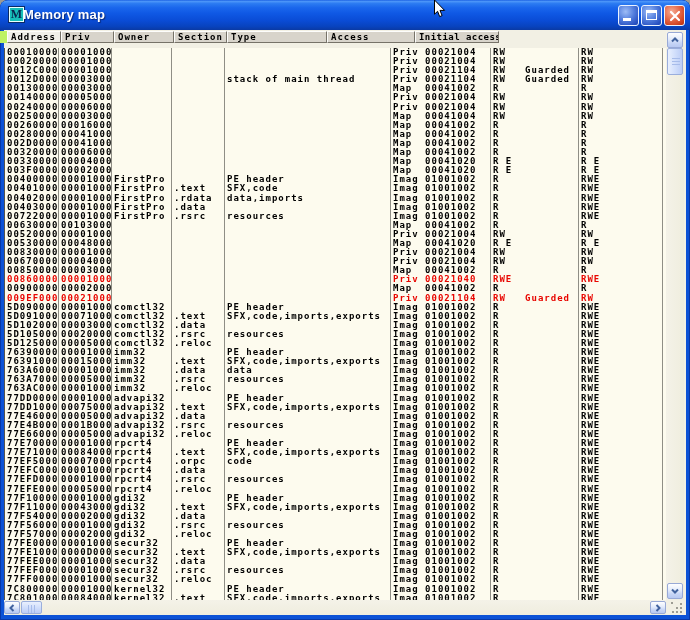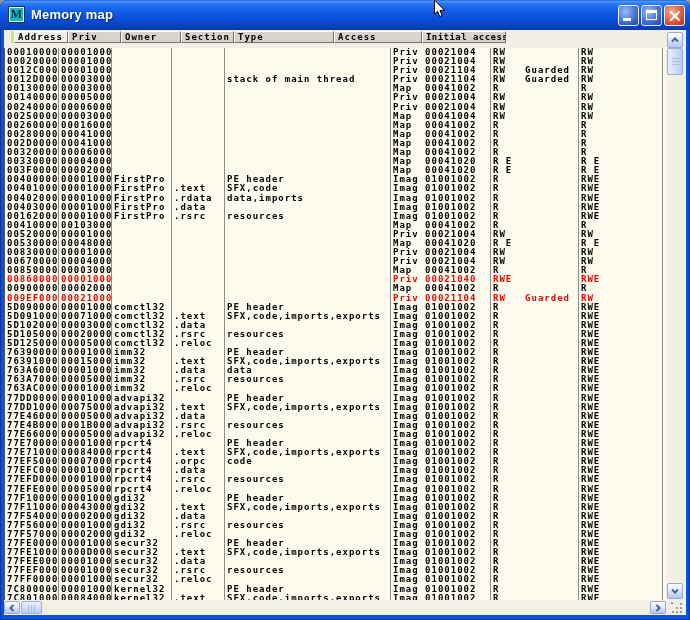--- a/index.html
+++ b/index.html
@@ -7,33 +7,33 @@
   *{box-sizing:border-box;}
   .window{position:absolute;left:0;top:0;width:690px;height:620px;
     background:#0C52D6;border-radius:8px 8px 0 0;overflow:hidden;
     box-shadow:inset 0 0 0 1px #0838A8;}
   
   .titlebar{position:absolute;left:0;top:0;width:690px;height:30px;border-radius:8px 8px 0 0;
     background:linear-gradient(180deg,#1E63E4 0%,#4A94F8 5%,#2B7BF2 12%,#1A66EC 26%,#0F58E4 45%,#0A4CD6 68%,#0843BE 88%,#0A3AA4 100%);}
   .app-icon{position:absolute;left:8px;top:6px;width:17px;height:17px;background:#17BEB8;
     border:1px solid #0A2A66;box-shadow:inset 0 0 0 1px #E8FFFE;
     color:#07254F;font:bold 12px/15px "Liberation Serif",serif;text-align:center;}
-  .title{position:absolute;left:31px;top:6px;color:#FFFFFF;
+  .title{position:absolute;left:23px;top:6px;color:#FFFFFF;
     font:bold 13px/18px "Liberation Sans",sans-serif;text-shadow:1px 1px 1px #0A2A78;letter-spacing:.2px;}
   .winbtns{position:absolute;right:5px;top:5px;display:flex;gap:2px;}
   .wbtn{width:21px;height:21px;border-radius:3px;border:1px solid #EAF2FF;position:relative;}
   .wbtn.blue{background:radial-gradient(circle at 35% 30%,#9DBCF6 0%,#5580DE 45%,#2C55C4 80%,#1E46B0 100%);}
   .wbtn.red{background:radial-gradient(circle at 35% 30%,#F6AC94 0%,#E5694A 45%,#CE3F1C 80%,#B23210 100%);}
   .glyph-min{position:absolute;left:4px;bottom:4px;width:8px;height:3px;background:#FFF;}
   .glyph-max{position:absolute;left:4px;top:4px;width:11px;height:10px;border:1px solid #FFF;border-top:3px solid #FFF;}
   
   .client{position:absolute;left:4px;top:30px;width:682px;height:585px;background:#F2F0E4;}
   
-  .thead{position:absolute;left:11px;top:31px;width:662px;height:12px;display:flex;
-    border-left:3px solid #bef264;}
+  .thead{position:absolute;left:0;top:31px;width:662px;height:12px;display:flex;
+    border-left:7px solid #bef264;}
   .hcell{height:12px;background:#D8D4CB;border-top:1px solid #FDFDFB;border-left:1px solid #FDFDFB;
     border-right:1px solid #767268;border-bottom:1px solid #767268;
     font:bold 9px/10px "DejaVu Sans Mono",monospace;letter-spacing:1px;color:#000;
     padding-left:3px;white-space:pre;overflow:hidden;}
   .hcell.sorted{background:#F0EFE9;}
   .hcell.c7{letter-spacing:.45px;}
   
   .tbody{position:absolute;left:4px;top:48px;width:662px;height:557px;overflow:hidden;
     background:#FDFBEE;border-left:1px solid #55544E;}
   .trow{display:flex;height:9.1px;}
@@ -276,31 +276,31 @@
         <span class="cell c0">00403000</span>
         <span class="cell c1">00001000</span>
         <span class="cell c2">FirstPro</span>
         <span class="cell c3">.data</span>
         <span class="cell c4"></span>
         <span class="cell c5">Imag 01001002</span>
         <span class="cell c6">R</span>
         <span class="cell c7">RWE</span>
       </div>
       <div class="trow">
-        <span class="cell c0">00162000</span>
+        <span class="cell c0">00722000</span>
         <span class="cell c1">00001000</span>
         <span class="cell c2">FirstPro</span>
         <span class="cell c3">.rsrc</span>
         <span class="cell c4">resources</span>
         <span class="cell c5">Imag 01001002</span>
         <span class="cell c6">R</span>
         <span class="cell c7">RWE</span>
       </div>
       <div class="trow">
-        <span class="cell c0">00410000</span>
+        <span class="cell c0">00630000</span>
         <span class="cell c1">00103000</span>
         <span class="cell c2"></span>
         <span class="cell c3"></span>
         <span class="cell c4"></span>
         <span class="cell c5">Map  00041002</span>
         <span class="cell c6">R</span>
         <span class="cell c7">R</span>
       </div>
       <div class="trow">
         <span class="cell c0">00520000</span>

